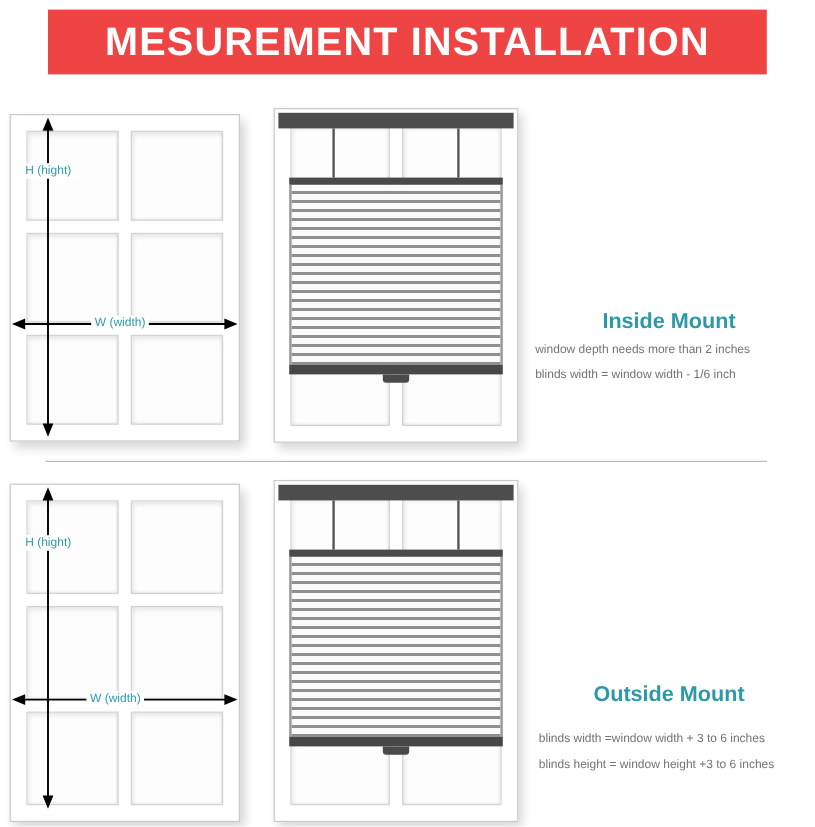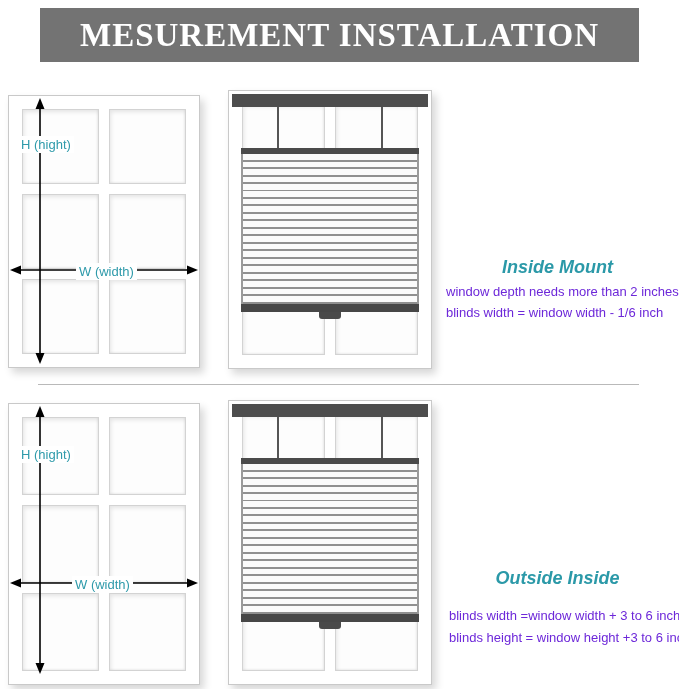--- a/index.html
+++ b/index.html
@@ -4,21 +4,21 @@
 <style>
   html,body { margin:0; padding:0; background:#fff; }
   .canvas {
     position:relative; width:679px; height:689px; background:#fff;
     overflow:hidden; font-family:"Liberation Sans", sans-serif;
   }
 
   
   .banner {
     position:absolute; left:40px; top:8px; width:599px; height:54px;
-    background:#737373; display:flex; align-items:center; justify-content:center;font-family:Liberation Serif, serif;
+    background:#ef4444; display:flex; align-items:center; justify-content:center;
   }
   .banner .title {
     color:#ffffff; font-size:33px; font-weight:bold; letter-spacing:1px;
     white-space:nowrap;
   }
 
   
   .win {
     position:absolute; background:#ffffff; border:1px solid #c9c9c9;
     box-shadow:4px 5px 8px rgba(0,0,0,.16); padding:13px; box-sizing:border-box;
@@ -43,30 +43,30 @@
     background:repeating-linear-gradient(to bottom,
       #fafafa 0px, #fafafa 5.5px, #8f8f8f 5.5px, #8f8f8f 7.5px);
     border-left:2px solid #9a9a9a; border-right:2px solid #9a9a9a;
   }
   .shade-bottom { height:8px; background:#474747; }
   .tab { width:22px; height:7px; background:#4a4a4a; margin:0 auto; border-radius:0 0 3px 3px; }
 
   
   .arrow-v, .arrow-h { position:absolute; }
   .meas-label {
-    position:absolute; color:#2e9aaa; font-size:13px; background:#fff;
+    position:absolute; color:#2e9aaa; font-size:10px; background:#fff;
     padding:1px 3px; white-space:nowrap;
   }
 
   
   .mount-title {
     position:absolute; width:235px; text-align:center;
-    color:#2b99a8; font-size:18px; font-weight:bold; white-space:nowrap;font-style:italic;
+    color:#2b99a8; font-size:18px; font-weight:bold; white-space:nowrap;
   }
-  .mount-lines { position:absolute; font-size:13px; color:#6d28d9; }
+  .mount-lines { position:absolute; font-size:10px; color:#737373; }
   .mount-lines .line { line-height:20.5px; white-space:nowrap; }
   .mount-lines.wide .line { line-height:22px; }
 
   
   .divider { position:absolute; left:38px; top:384px; width:601px; height:0; border-top:1px solid #b9b9b9; }
 </style>
 </head>
 <body>
 
 <div class="canvas">
@@ -174,19 +174,19 @@
     <div class="cord l"></div>
     <div class="cord r"></div>
     <div class="shade">
       <div class="shade-top"></div>
       <div class="pleats"></div>
       <div class="shade-bottom"></div>
       <div class="tab"></div>
     </div>
   </div>
 
-  <div class="mount-title" style="left:440px; top:568px;">Outside Inside</div>
+  <div class="mount-title" style="left:440px; top:568px;">Outside Mount</div>
   <div class="mount-lines wide" style="left:449px; top:605px;">
     <div class="line">blinds width =window width + 3 to 6 inches</div>
     <div class="line">blinds height = window height +3 to 6 inches</div>
   </div>
 
 </div>
 
 </body></html>

